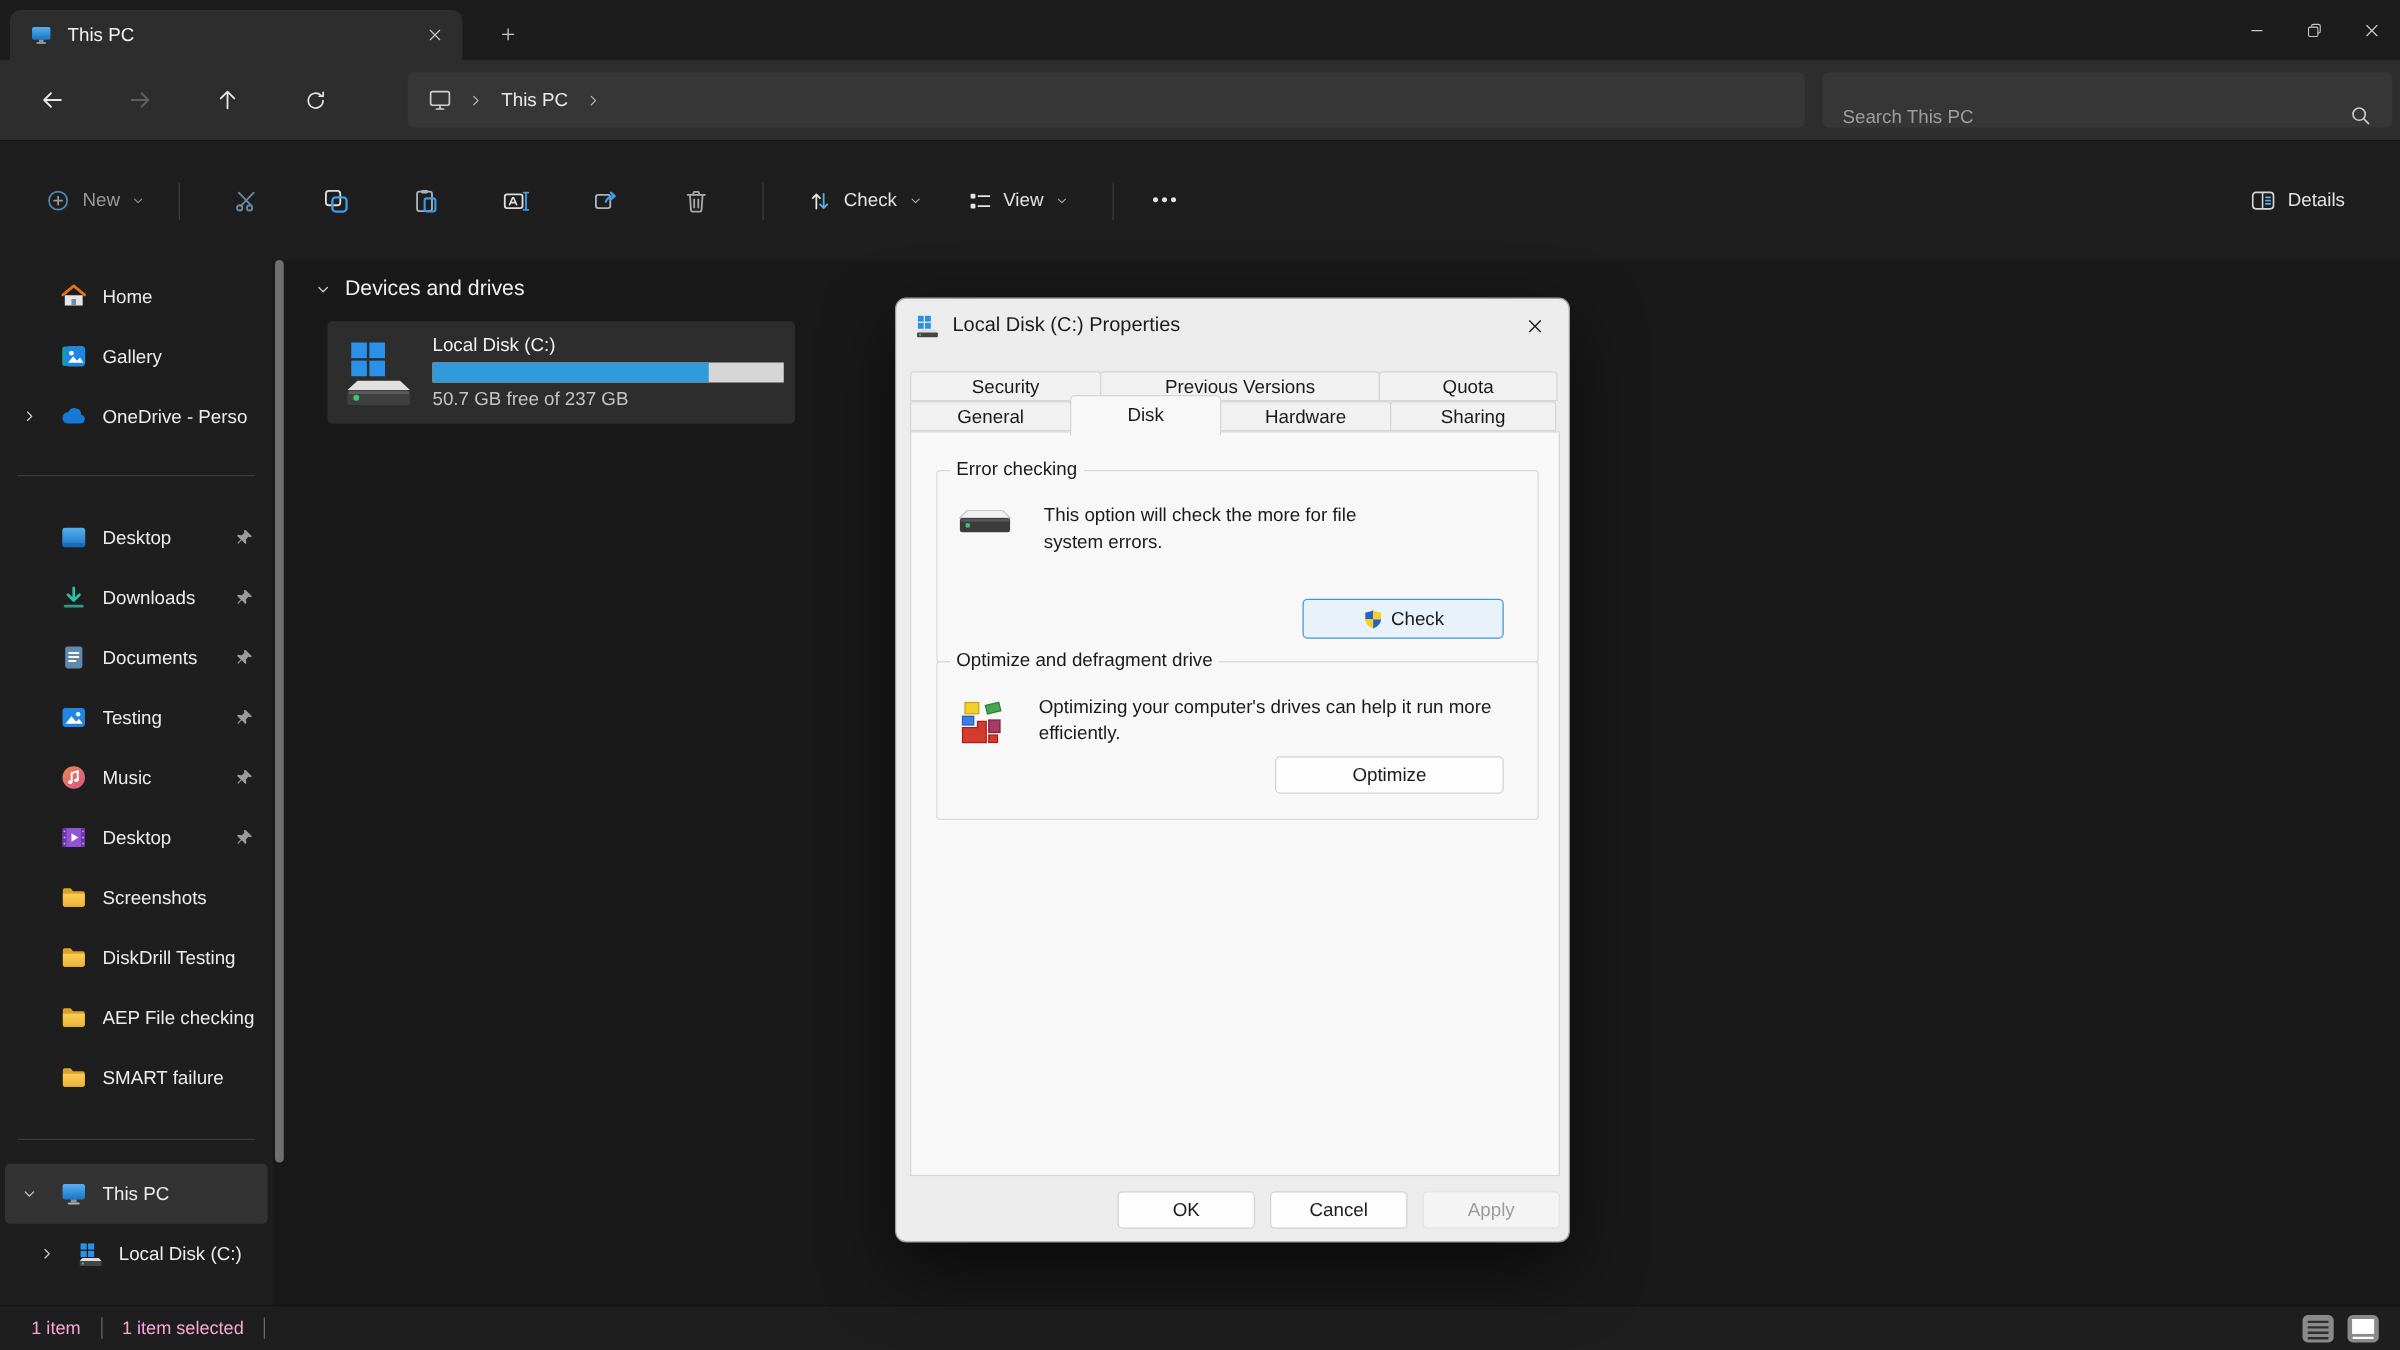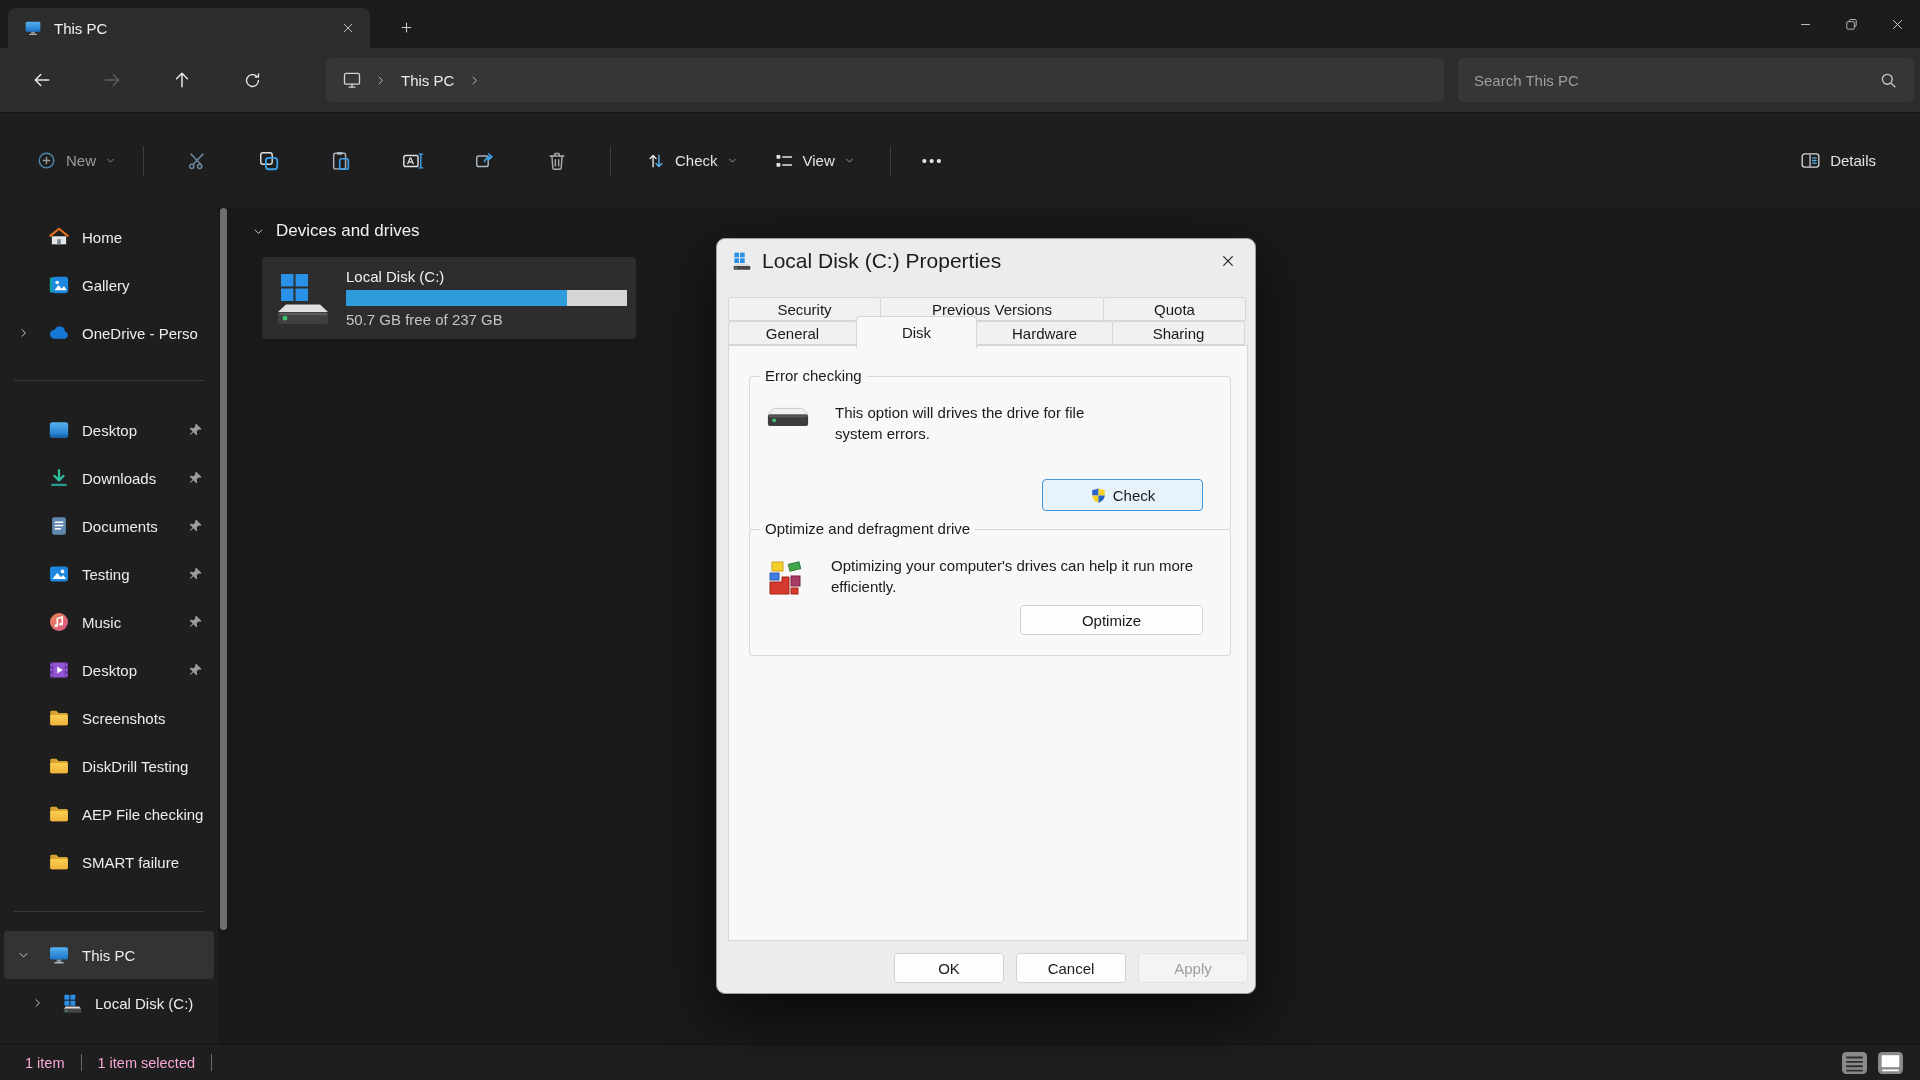--- a/index.html
+++ b/index.html
@@ -16,21 +16,21 @@
   .newtab{position:absolute;left:390px;top:13px;width:32px;height:28px;border-radius:4px;display:flex;align-items:center;justify-content:center}
   .wincontrols{position:absolute;right:0;top:0;height:48px;display:flex}
   .wc{width:46px;height:48px;display:flex;align-items:center;justify-content:center}
 
   
   .navbar{position:absolute;left:0;top:48px;right:0;height:64px;background:#2d2d2d;display:flex;align-items:center;padding-left:20px}
   .navbtn{width:44px;height:40px;display:flex;align-items:center;justify-content:center;border-radius:4px;margin-right:26px}
   .navbtn:last-of-type{margin-right:0}
   .crumb{margin-left:26px;width:1118px;height:44px;background:#363636;border-radius:5px;display:flex;align-items:center;padding:0 16px;gap:12px}
   .crumb-label{font-size:15px;color:#eaeaea;padding:0 2px}
-  .search{margin-left:14px;width:456px;height:44px;background:#363636;border-radius:5px;display:flex;align-items:center;padding:0 16px;gap:10px}
+  .search{margin-left:14px;width:456px;height:44px;background:#363636;border-radius:5px;display:flex;align-items:flex-end;padding:0 16px;gap:10px}
   .search-ph{flex:1;font-size:15px;color:#9e9e9e}
 
   
   .toolbar{position:absolute;left:0;top:112px;right:0;height:96px;background:#1e1e1e;border-top:1px solid #171717;display:flex;align-items:center;padding:0 26px}
   .tbnew{display:flex;align-items:center;gap:9px;padding:8px 10px;border-radius:4px}
   .tbnew-label{font-size:15px;color:#9a9a9a}
   .tbsep{width:1px;height:30px;background:#3c3c3c;margin:0 17px}
   .tbico{width:44px;height:40px;display:flex;align-items:center;justify-content:center;border-radius:4px;margin:0 14px}
   .tbgroup{display:flex;align-items:center;gap:9px;padding:8px 12px;border-radius:4px;margin:0 6px}
   .tbgroup-label{font-size:15px;color:#e3e3e3}
@@ -68,21 +68,21 @@
   
   .statusbar{position:absolute;left:0;right:0;bottom:0;height:36px;background:#1e1e1e;border-top:1px solid #141414;display:flex;align-items:center;padding:0 16px 0 25px;gap:16px}
   .sbtext{font-size:14.5px;color:#f9a8d4}
   .sbbar{width:1px;height:17px;background:#696969}
   .sbicons{margin-left:auto;display:flex;gap:8px;align-items:center}
   .sbico{width:28px;height:26px;display:flex;align-items:center;justify-content:center;border-radius:4px}
 
   
   .dlg{position:absolute;left:716px;top:238px;width:540px;height:756px;background:#ececec;border:1px solid #9f9f9f;border-radius:9px;box-shadow:0 22px 55px rgba(0,0,0,.6);z-index:50;color:#1a1a1a}
   .dlg-title{position:absolute;left:0;top:0;right:0;height:44px;display:flex;align-items:center;padding:0 10px 0 15px;gap:10px}
-  .dlg-title-label{flex:1;font-size:21px;color:#1b1b1b}
+  .dlg-title-label{flex:1;font-size:16px;color:#1b1b1b}
   .dlg-close{width:34px;height:32px;display:flex;align-items:center;justify-content:center;border-radius:5px}
   .tabs{position:absolute;left:11px;width:520px;display:flex}
   .tabs.r1{top:58px}
   .tabs.r2{top:82px}
   .dtab{height:24px;border:1px solid #d6d6d6;background:#f1f1f1;border-radius:3px 3px 0 0;display:flex;align-items:center;justify-content:center;font-size:15px;color:#1a1a1a;margin-left:-1px}
   .dtab:first-child{margin-left:0}
   .dtab.active{position:relative;z-index:3;background:#f8f8f8;height:32px;margin-top:-5px;border-bottom:none;border-radius:4px 4px 0 0}
   .panel{position:absolute;left:11px;top:106px;width:520px;height:596px;background:#f8f8f8;border:1px solid #d6d6d6;z-index:1}
   .grp{position:absolute;left:32px;width:482px;border:1px solid #d9d9d9;border-radius:3px;background:#f8f8f8;z-index:2}
   .grp.g1{top:137px;height:154px}
@@ -767,21 +767,21 @@
     </div>
 
     <div class="panel"></div>
 
     <div class="grp g1">
       <span class="legend">Error checking</span>
       <div class="grow">
         <span class="gicon"><svg width="44" height="22">
               <use href="#drvplain"></use>
             </svg></span>
-        <div class="gtext" style="max-width:290px">This option will drives the drive for file system errors.</div>
+        <div class="gtext" style="max-width:290px">This option will check the more for file system errors.</div>
       </div>
       <div class="btn btn-check">
         <span style="display:flex">
             <svg width="17" height="17">
               <use href="#shield"></use>
             </svg>
           </span>
         <span>Check</span>
       </div>
     </div>

